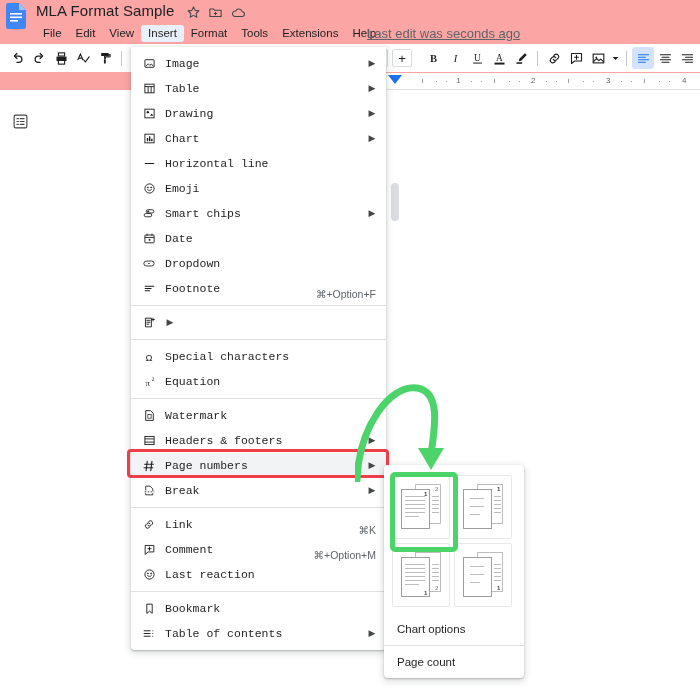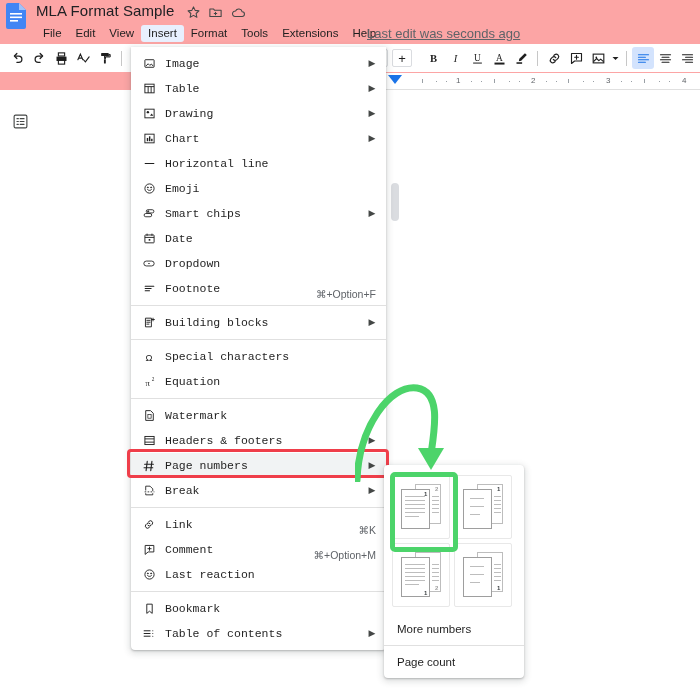--- a/index.html
+++ b/index.html
@@ -461,21 +461,20 @@
     <div class="msep"></div>
 
     <div class="mrow">
       <span class="mi-icon">
         <svg width="13" height="13" viewBox="0 0 24 24" fill="none" stroke="#1f1f1f" stroke-width="1.7">
           <path d="M4.5 4h11v16h-11z"></path>
           <path d="M7 8h6M7 11.5h6M7 15h4" stroke-linecap="round"></path>
           <path d="M18.5 4v5M16 6.5h5" stroke-linecap="round"></path>
         </svg>
       </span>
-      <span class="mi-label">Building blocks</span>
       <span class="mi-arrow">▶</span>
     </div>
 
     <div class="msep"></div>
 
     <div class="mrow">
       <span class="mi-icon">
         <svg width="14" height="14" viewBox="0 0 24 24">
             <text x="12" y="18" font-family="Liberation Sans, sans-serif" font-size="16" text-anchor="middle" fill="#1f1f1f">Ω</text>
           </svg>
@@ -671,21 +670,21 @@
           <div class="ln" style="left:31px;top:16px;width:7px"></div>
           <div class="ln" style="left:31px;top:20px;width:7px"></div>
           <div class="ln" style="left:31px;top:24px;width:7px"></div>
           <div class="ln" style="left:31px;top:28px;width:7px"></div>
           <div class="num" style="left:34px;top:33px">1</div>
         </div>
       </div>
     </div>
 
     <div class="sub-row">
-      <span>More numbers</span>
+      <span>Chart options</span>
     </div>
     <div class="pn-sep"></div>
     <div class="sub-row">
       <span>Page count</span>
     </div>
   </div>
 
   <div class="green-sel"></div>
 
   <svg class="green-arrow" viewBox="0 0 120 110">

